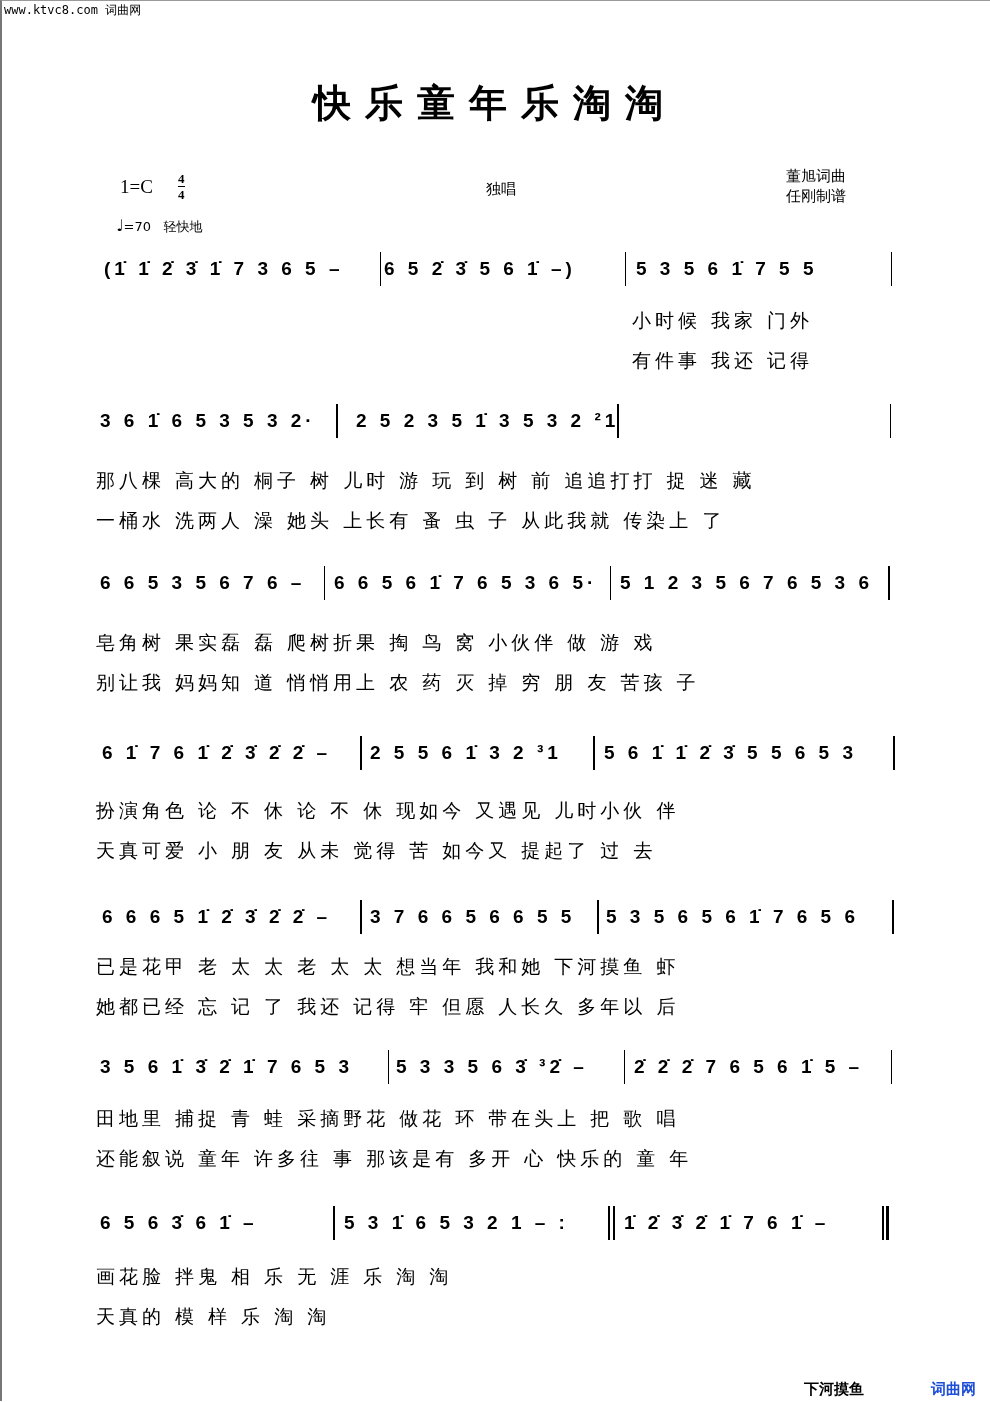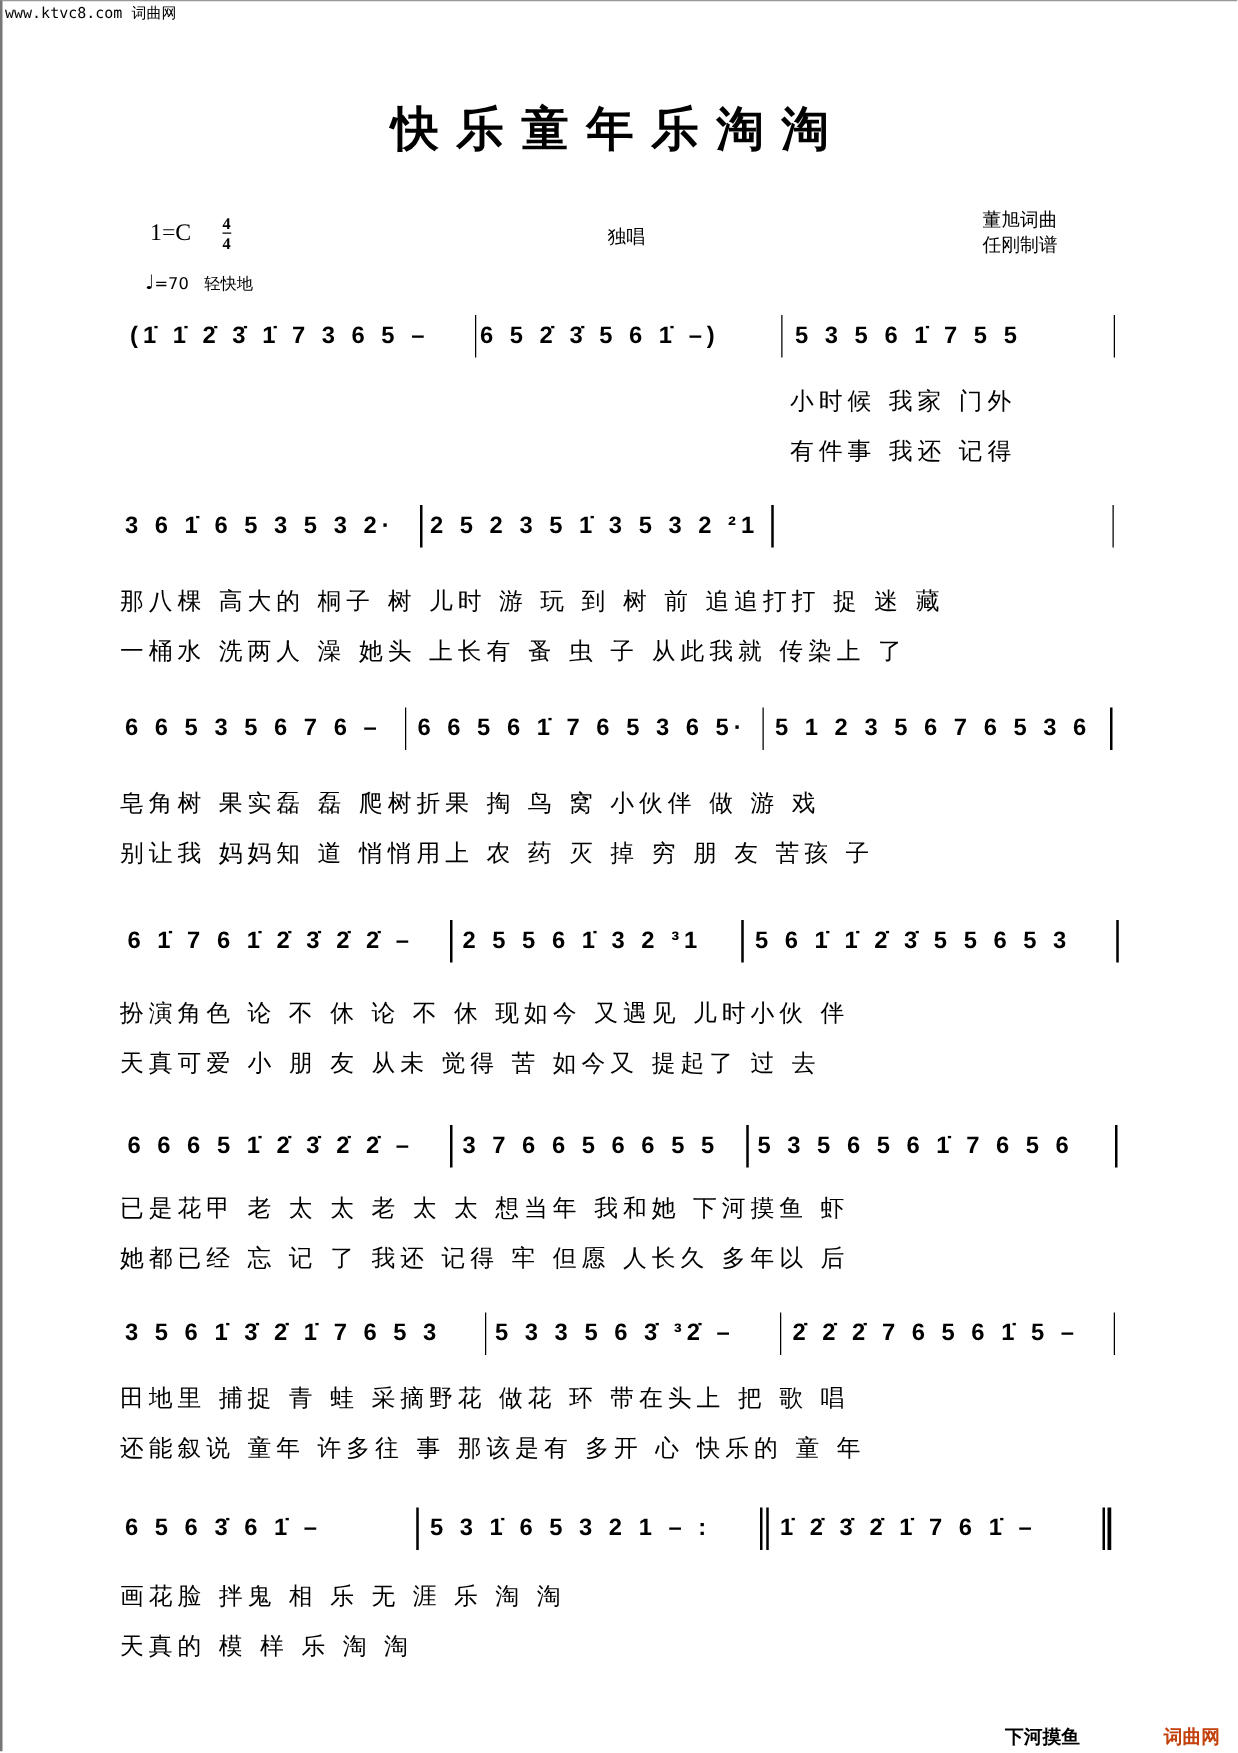--- a/index.html
+++ b/index.html
@@ -62,21 +62,21 @@
     <div class="bl thin" style="left:891px"></div>
   </div>
   <div class="lyr" style="top:56px;left:632px">小时候 我家 门外</div>
   <div class="lyr" style="top:96px;left:632px">有件事 我还 记得</div>
 </div>
 
 <div class="system" style="top:404px">
   <div class="music">
     <div class="m" style="left:100px">3 6 1̇  6 5 3  5 3  2·</div>
     <div class="bl" style="left:336px"></div>
-    <div class="m" style="left:344px">2 5  2 3 5 1̇  3 5 3 2  ²1</div>
+    <div class="m" style="left:356px">2 5  2 3 5 1̇  3 5 3 2  ²1</div>
     <div class="bl" style="left:617px"></div>
     <div class="bl thin" style="left:890px"></div>
   </div>
   <div class="lyr" style="top:64px">那八棵 高大的 桐子 树  儿时 游  玩  到  树  前 追追打打 捉  迷  藏</div>
   <div class="lyr" style="top:104px">一桶水 洗两人 澡     她头 上长有 蚤  虫  子 从此我就 传染上  了</div>
 </div>
 
 <div class="system" style="top:566px">
   <div class="music">
     <div class="m" style="left:100px">6 6 5  3 5 6 7  6  –</div>
@@ -138,13 +138,13 @@
     <div class="bl" style="left:613px"></div>
     <div class="m" style="left:624px">1̇ 2̇ 3̇  2̇ 1̇ 7 6  1̇  –</div>
     <div class="bl" style="left:882px"></div>
     <div class="bl" style="left:886px;width:3px"></div>
   </div>
   <div class="lyr" style="top:58px">画花脸 拌鬼 相     乐    无     涯    乐    淘    淘</div>
   <div class="lyr" style="top:98px">天真的 模   样     乐    淘     淘</div>
 </div>
 
 <div class="abs footer-src">下河摸鱼</div>
-<div class="abs footer-brand" style="color:#c2410c">词曲网</div>
+<div class="abs footer-brand" style="color:#1d4ed8">词曲网</div>
 
 </body></html>

